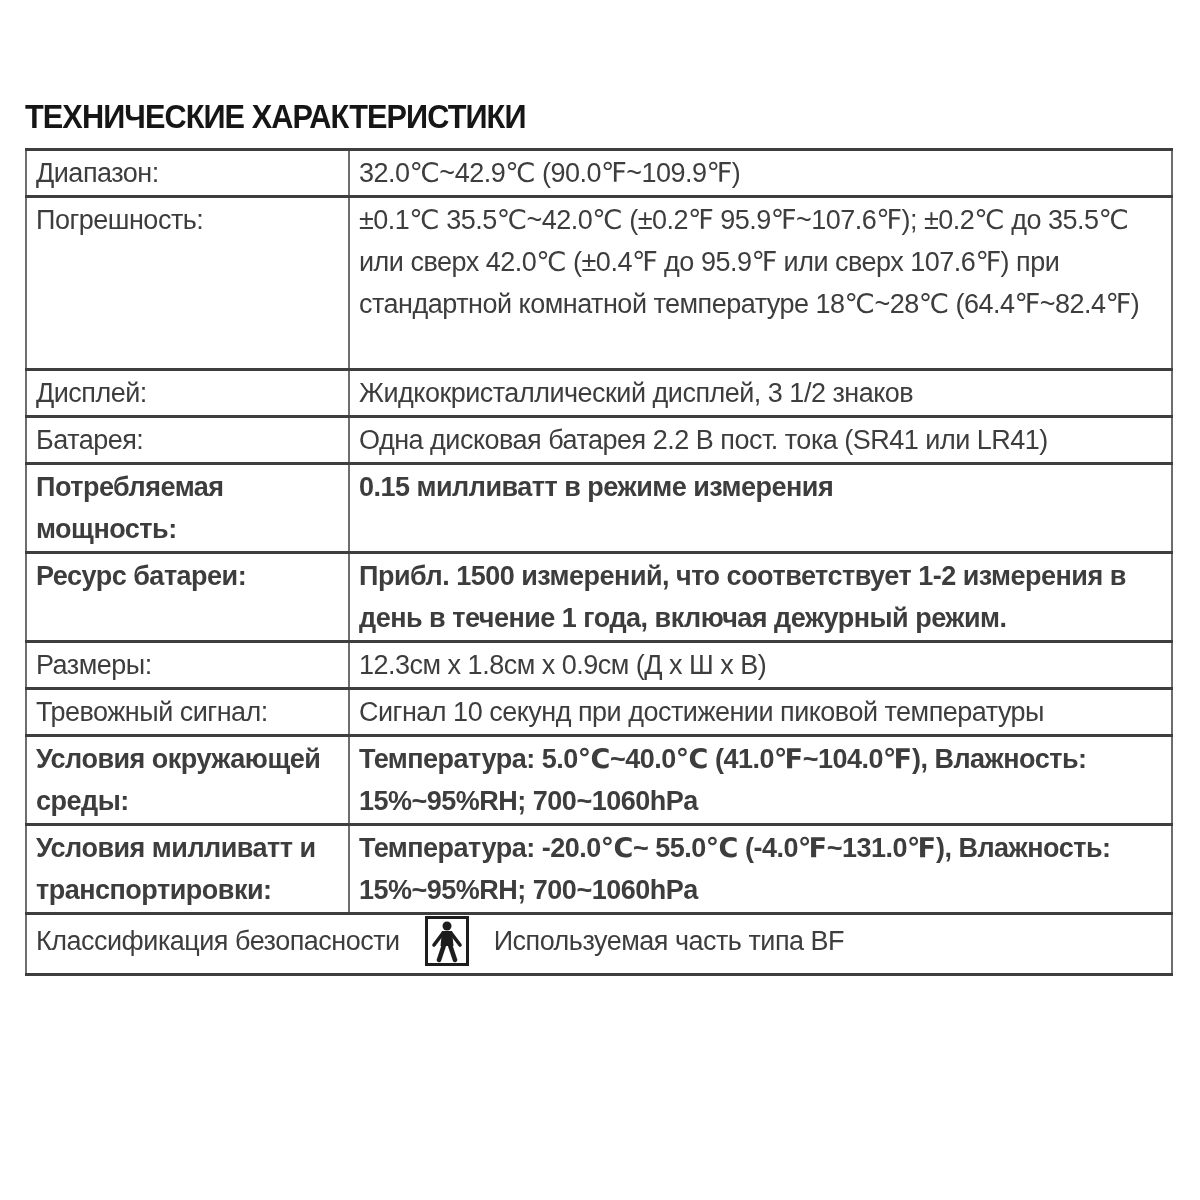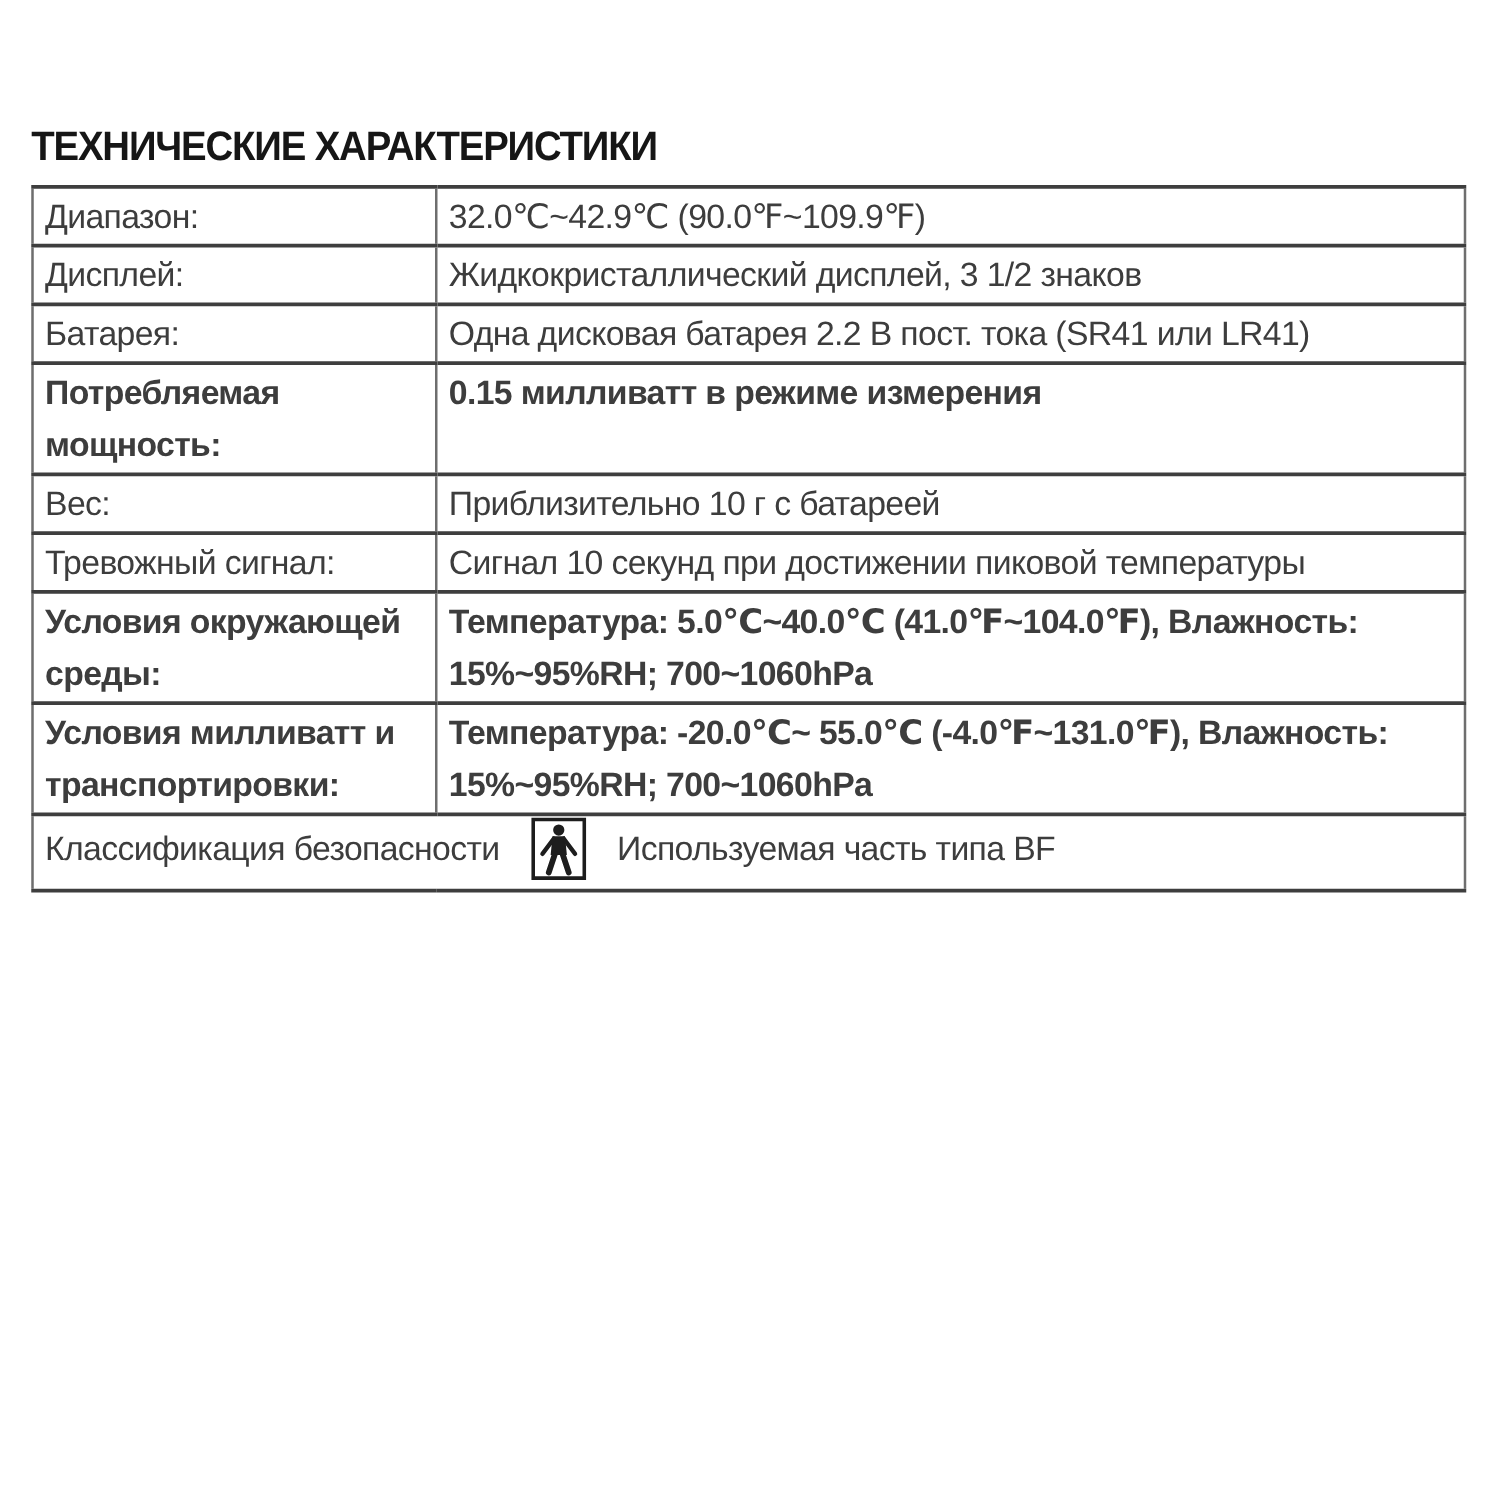--- a/index.html
+++ b/index.html
@@ -82,35 +82,43 @@
   <table class="specs">
     <colgroup>
       <col style="width:323px">
       <col>
     </colgroup>
     <tbody>
       <tr>
         <td>Диапазон:</td>
         <td>32.0℃~42.9℃ (90.0℉~109.9℉)</td>
       </tr>
+      <tr class="lines-4">
+        <td>Погрешность:</td>
+        <td>±0.1℃ 35.5℃~42.0℃ (±0.2℉ 95.9℉~107.6℉); ±0.2℃ до 35.5℃ или сверх 42.0℃ (±0.4℉ до 95.9℉ или сверх 107.6℉) при стандартной комнатной температуре 18℃~28℃ (64.4℉~82.4℉)</td>
+      </tr>
       <tr>
         <td>Дисплей:</td>
         <td>Жидкокристаллический дисплей, 3 1/2 знаков</td>
       </tr>
       <tr>
         <td>Батарея:</td>
         <td>Одна дисковая батарея 2.2 В пост. тока (SR41 или LR41)</td>
       </tr>
       <tr class="lines-2">
         <td>Потребляемая мощность:</td>
         <td>0.15 милливатт в режиме измерения</td>
       </tr>
+      <tr class="lines-2">
+        <td>Ресурс батареи:</td>
+        <td>Прибл. 1500 измерений, что соответствует 1-2 измерения в день в течение 1 года, включая дежурный режим.</td>
+      </tr>
       <tr>
-        <td>Вес:</td>
-        <td>Приблизительно 10 г с батареей</td>
+        <td>Размеры:</td>
+        <td>12.3см x 1.8см x 0.9см (Д x Ш x В)</td>
       </tr>
       <tr>
         <td>Тревожный сигнал:</td>
         <td>Сигнал 10 секунд при достижении пиковой температуры</td>
       </tr>
       <tr class="lines-2">
         <td>Условия окружающей среды:</td>
         <td>Температура: 5.0℃~40.0℃ (41.0℉~104.0℉), Влажность: 15%~95%RH; 700~1060hPa</td>
       </tr>
       <tr class="lines-2">

